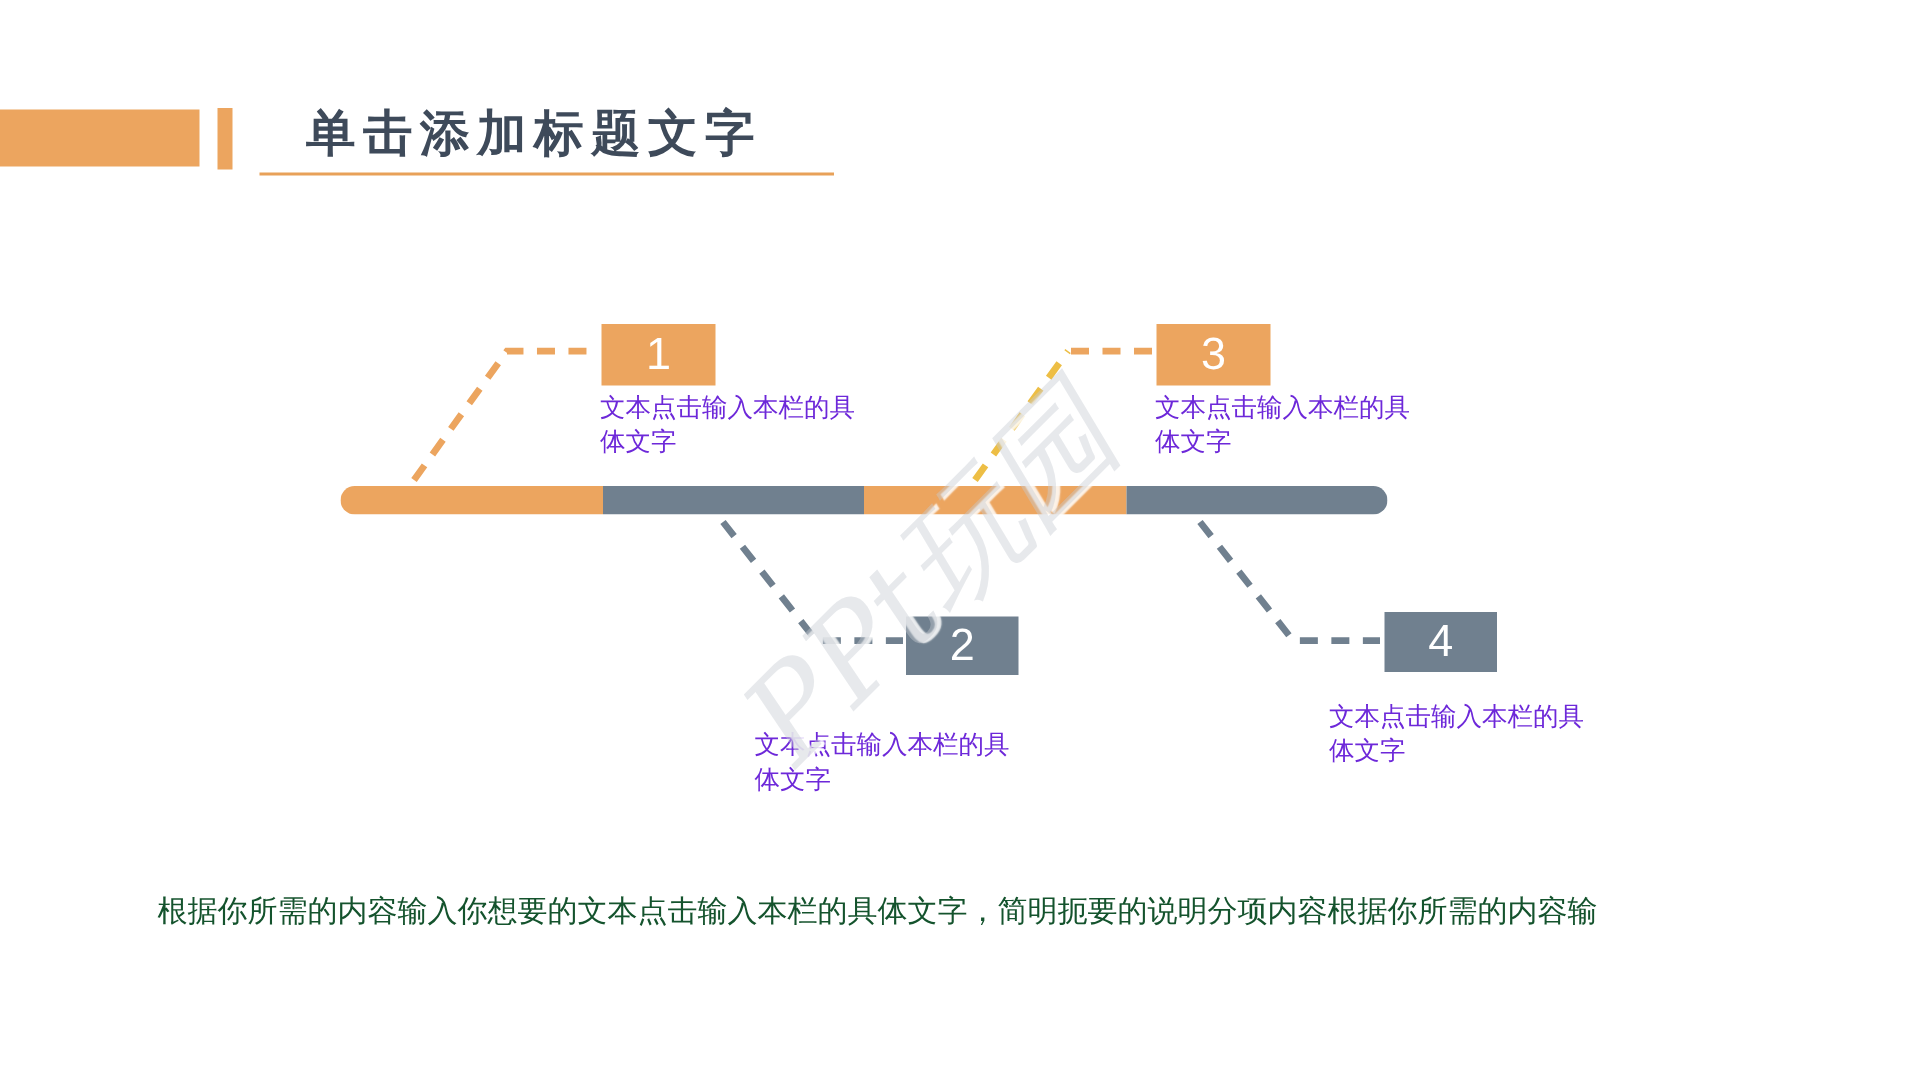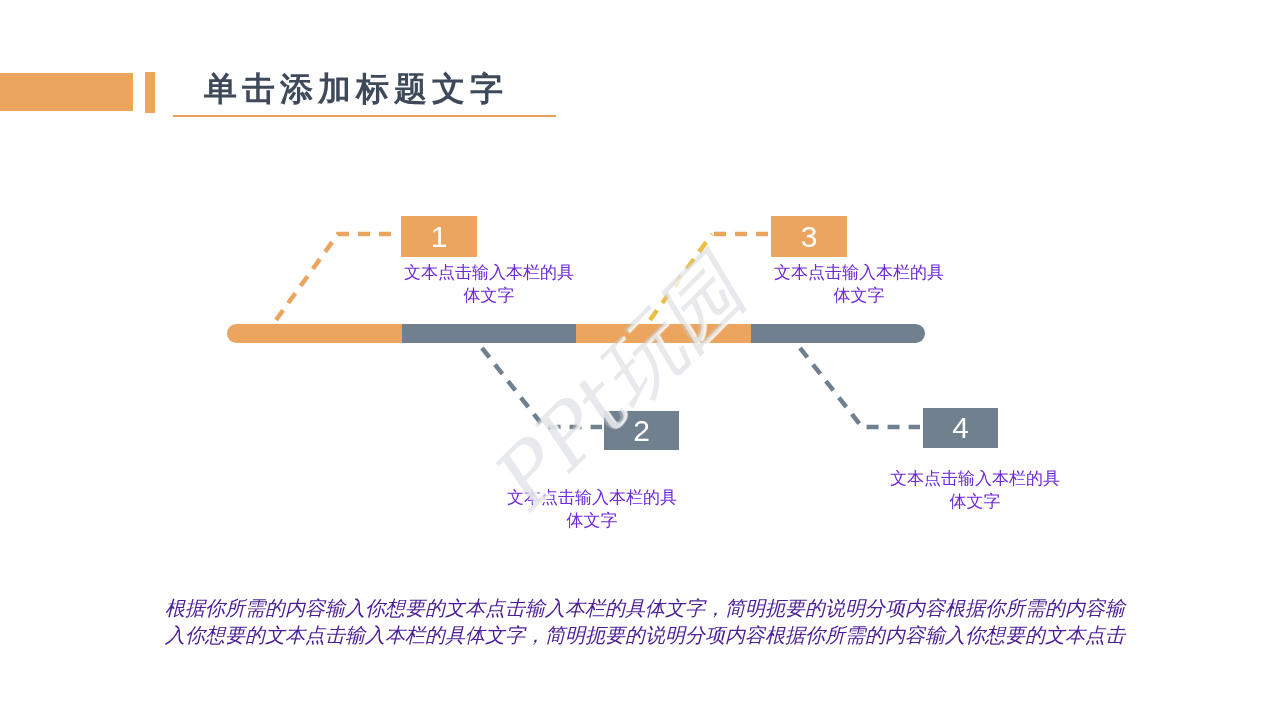--- a/index.html
+++ b/index.html
@@ -2,21 +2,20 @@
 <html><head>
 <meta charset="utf-8">
 <style>
   html,body{margin:0;padding:0;background:#ffffff;}
   .slide{
     position:relative;
     width:1280px;height:720px;
     background:#ffffff;
     overflow:hidden;
     font-family:"Liberation Sans","DejaVu Sans",sans-serif;
-    text-align:center;
   }
   .abs{position:absolute;}
 
   
   .accent-block{left:0;top:73px;width:133px;height:38px;background:#ECA55F;}
   .accent-bar{left:145px;top:72px;width:10px;height:41px;background:#ECA55F;}
   .slide-title{
     left:204px;top:66px;
     font-size:33px;font-weight:700;letter-spacing:5px;
     color:#3E4A5A;white-space:nowrap;line-height:46px;
@@ -65,21 +64,21 @@
     font-family:"DejaVu Serif",serif;font-style:italic;
     font-size:82px;white-space:nowrap;
     color:rgba(198,203,209,0.42);
     text-shadow:2px 2px 1px rgba(255,255,255,0.85);
     pointer-events:none;z-index:4;
   }
 
   
   .paragraph{left:105px;top:595px;width:1080px;z-index:2;}
   .paragraph .pline{
-    font-size:20px;line-height:27px;color:#4c1d95;white-space:nowrap;font-style:italic;
+    font-size:20px;line-height:27px;color:#14532d;white-space:nowrap;
   }
 </style>
 </head>
 <body>
 
 <div class="slide">
 
   <div class="abs accent-block"></div>
   <div class="abs accent-bar"></div>
   <div class="abs slide-title">单击添加标题文字</div>
@@ -115,16 +114,15 @@
 
   <div class="abs caption cap-1">文本点击输入本栏的具体文字</div>
   <div class="abs caption cap-2">文本点击输入本栏的具体文字</div>
   <div class="abs caption cap-3">文本点击输入本栏的具体文字</div>
   <div class="abs caption cap-4">文本点击输入本栏的具体文字</div>
 
   <div class="abs watermark">PPt玩园</div>
 
   <div class="abs paragraph">
     <div class="pline">根据你所需的内容输入你想要的文本点击输入本栏的具体文字，简明扼要的说明分项内容根据你所需的内容输</div>
-    <div class="pline">入你想要的文本点击输入本栏的具体文字，简明扼要的说明分项内容根据你所需的内容输入你想要的文本点击</div>
   </div>
 
 </div>
 
 </body></html>

